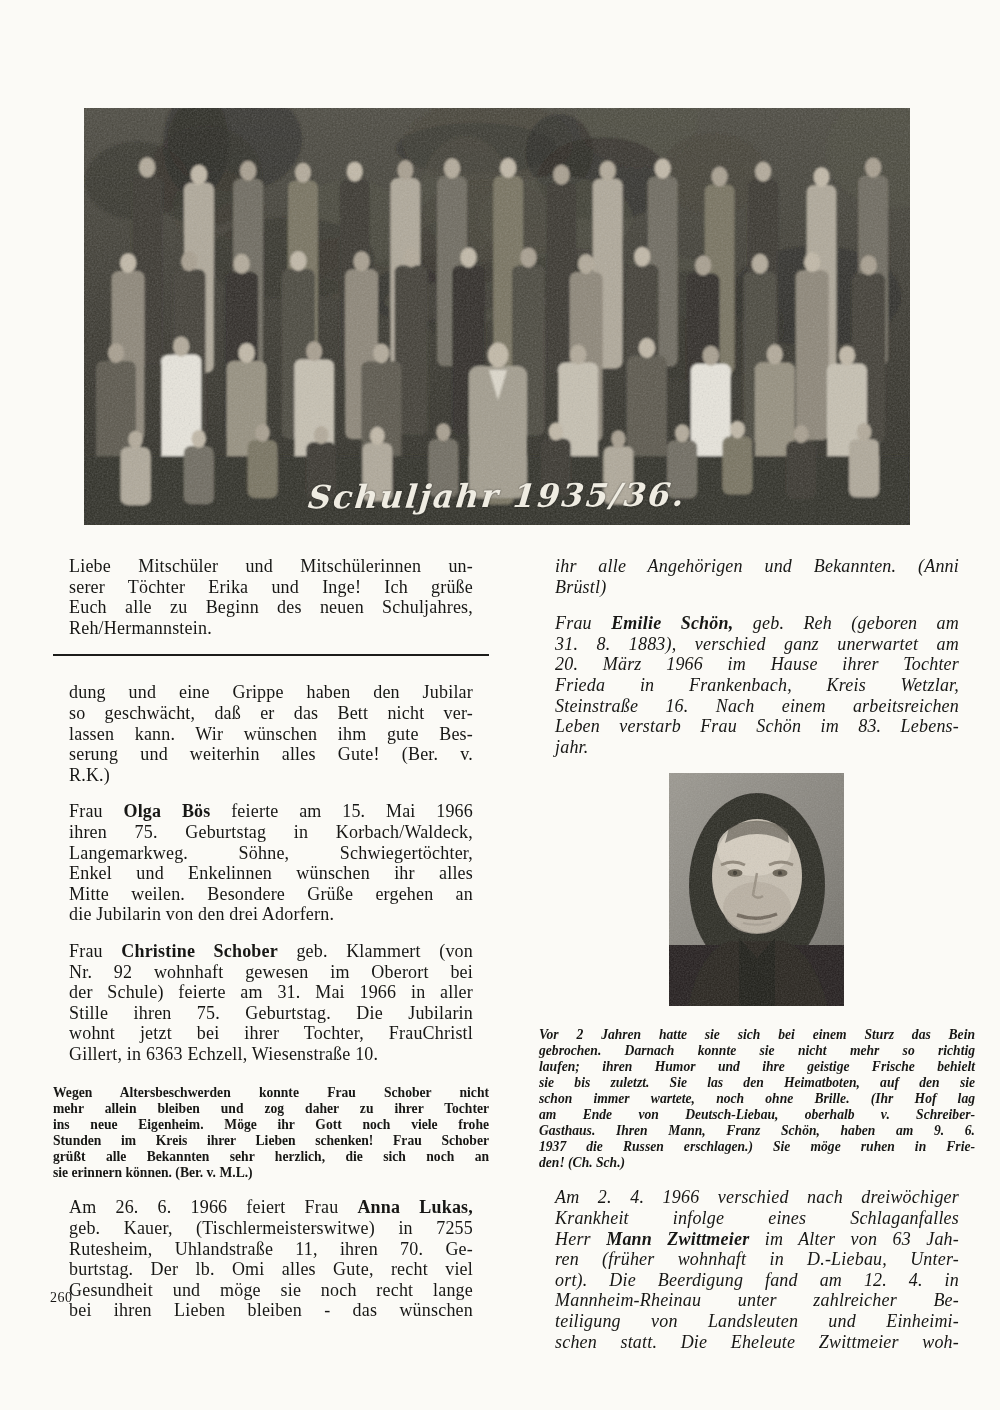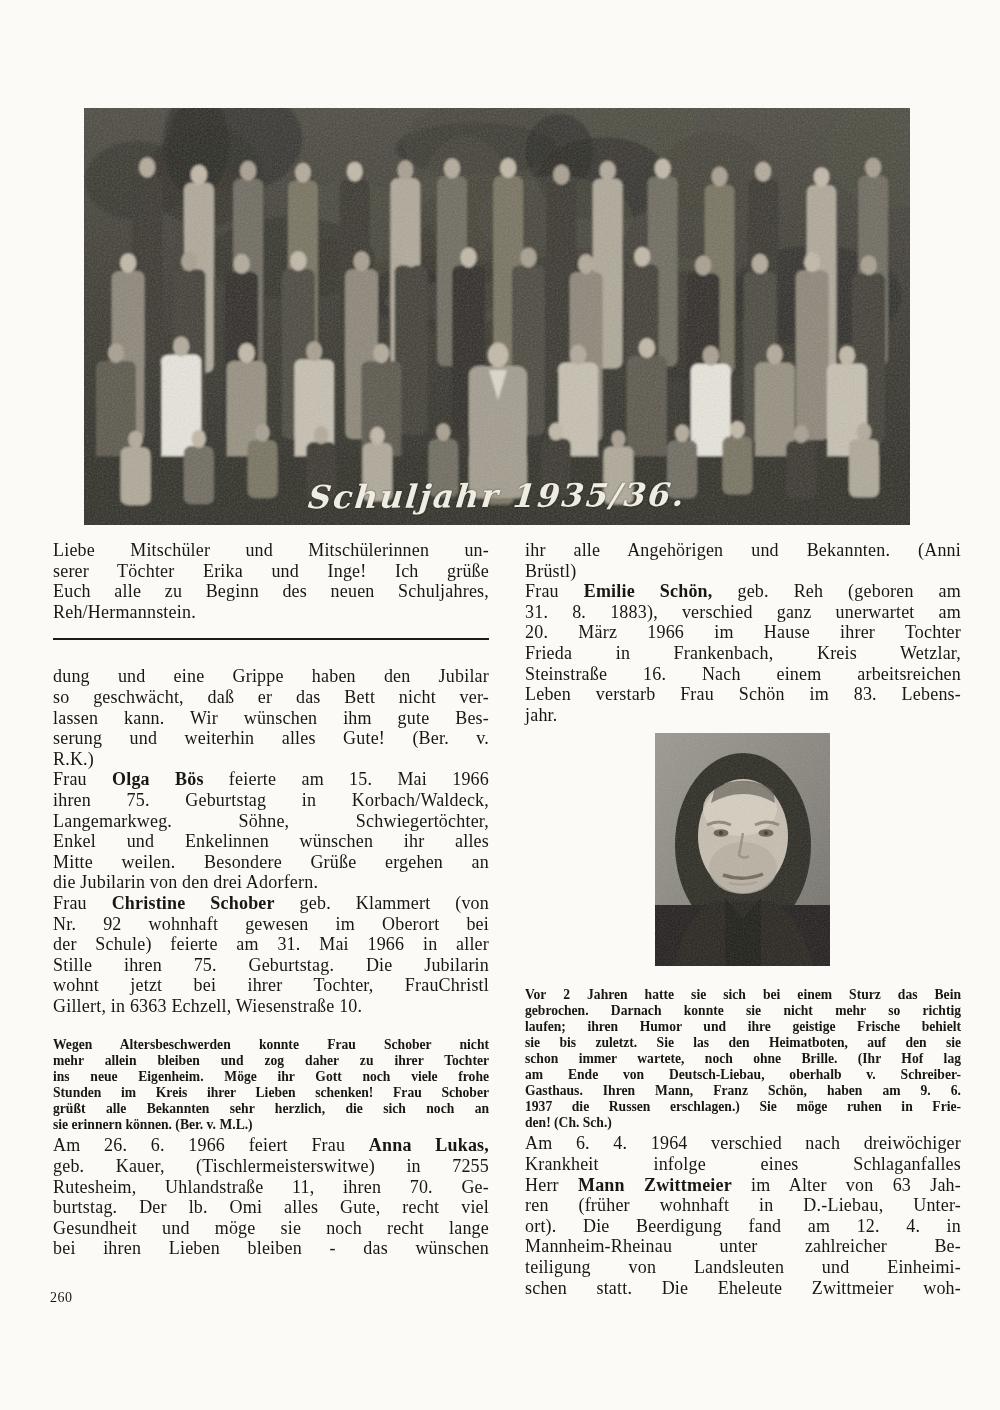--- a/index.html
+++ b/index.html
@@ -8,22 +8,22 @@
   
   #class-photo{position:absolute;left:84px;top:108px;width:826px;height:417px;}
   #class-photo svg{display:block;}
   .caption{position:absolute;left:0;right:0;bottom:10px;text-align:center;
            font:italic bold 32px "DejaVu Serif", serif;color:#efece2;letter-spacing:2px;
            transform:skewX(-6deg) rotate(-0.4deg);text-shadow:0 0 2px rgba(0,0,0,.6);}
   
   .col{position:absolute;top:540px;width:436px;font-size:18px;line-height:20.6px;
        letter-spacing:.2px;}
   #lc{left:53px;}
-  #rc{left:525px;}
-  .para{margin:0;}
+  #rc{left:539px;font-style:italic;}
+  .para{margin:16px;}
   .para.small{font-size:13.6px;line-height:16px;font-weight:bold;letter-spacing:0;margin:21px 0 2px 0;}
   .line{text-align:justify;text-align-last:justify;white-space:normal;}
   .line.last{text-align-last:left;}
   .rule{border:0;border-top:2px solid #1c1c1a;height:0;margin:16px 0 26px 0;}
   #portrait{margin:8px 0 10px 130px;width:175px;height:233px;}
   #page-number{position:absolute;left:50px;top:1290px;font-size:14px;letter-spacing:.5px;}
 </style>
 </head>
 <body>
 
@@ -303,21 +303,21 @@
           <div class="line">gebrochen. Darnach konnte sie nicht mehr so richtig</div>
           <div class="line">laufen; ihren Humor und ihre geistige Frische behielt</div>
           <div class="line">sie bis zuletzt. Sie las den Heimatboten, auf den sie</div>
           <div class="line">schon immer wartete, noch ohne Brille. (Ihr Hof lag</div>
           <div class="line">am Ende von Deutsch-Liebau, oberhalb v. Schreiber-</div>
           <div class="line">Gasthaus. Ihren Mann, Franz Schön, haben am 9. 6.</div>
           <div class="line">1937 die Russen erschlagen.) Sie möge ruhen in Frie-</div>
           <div class="line last">den! (Ch. Sch.)</div>
         </div>
         <div class="para body">
-          <div class="line">Am 6. 4. 1964 verschied nach dreiwöchiger</div>
+          <div class="line">Am 2. 4. 1966 verschied nach dreiwöchiger</div>
           <div class="line">Krankheit infolge eines Schlaganfalles</div>
           <div class="line">Herr <b>Mann Zwittmeier</b> im Alter von 63 Jah-</div>
           <div class="line">ren (früher wohnhaft in D.-Liebau, Unter-</div>
           <div class="line">ort). Die Beerdigung fand am 12. 4. in</div>
           <div class="line">Mannheim-Rheinau unter zahlreicher Be-</div>
           <div class="line">teiligung von Landsleuten und Einheimi-</div>
           <div class="line">schen statt. Die Eheleute Zwittmeier woh-</div>
         </div>
       </div>
   </div>

